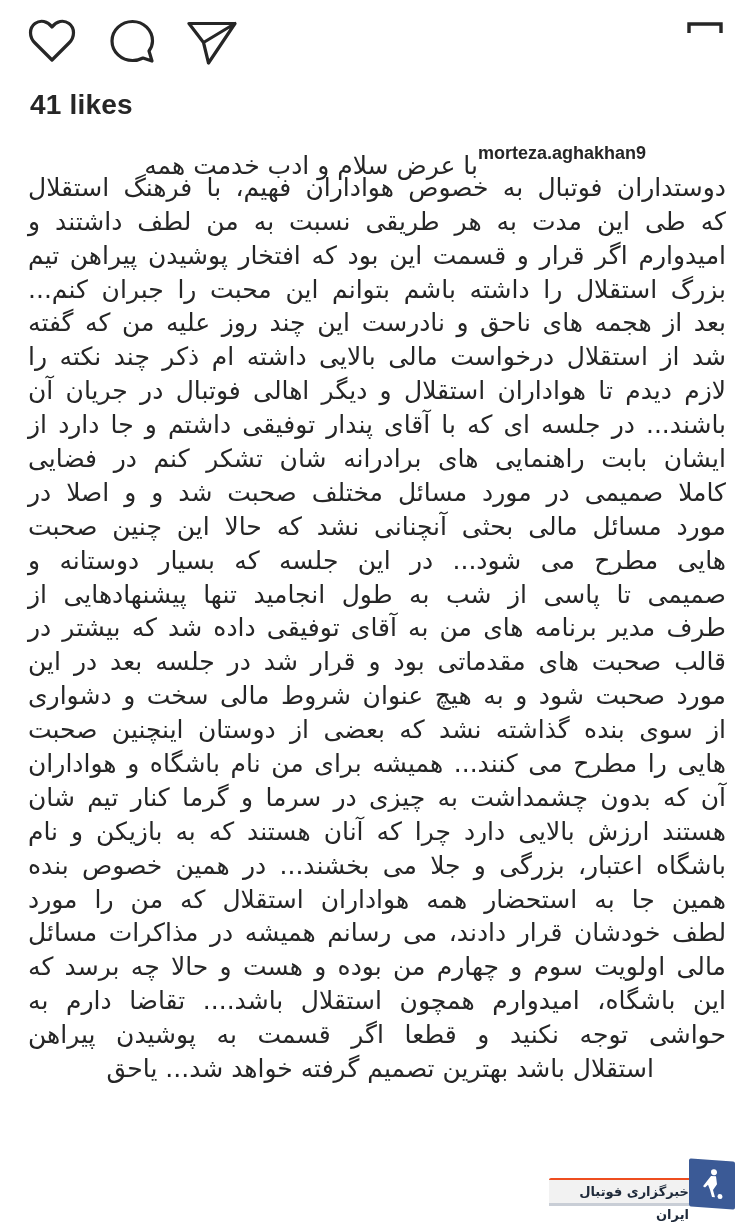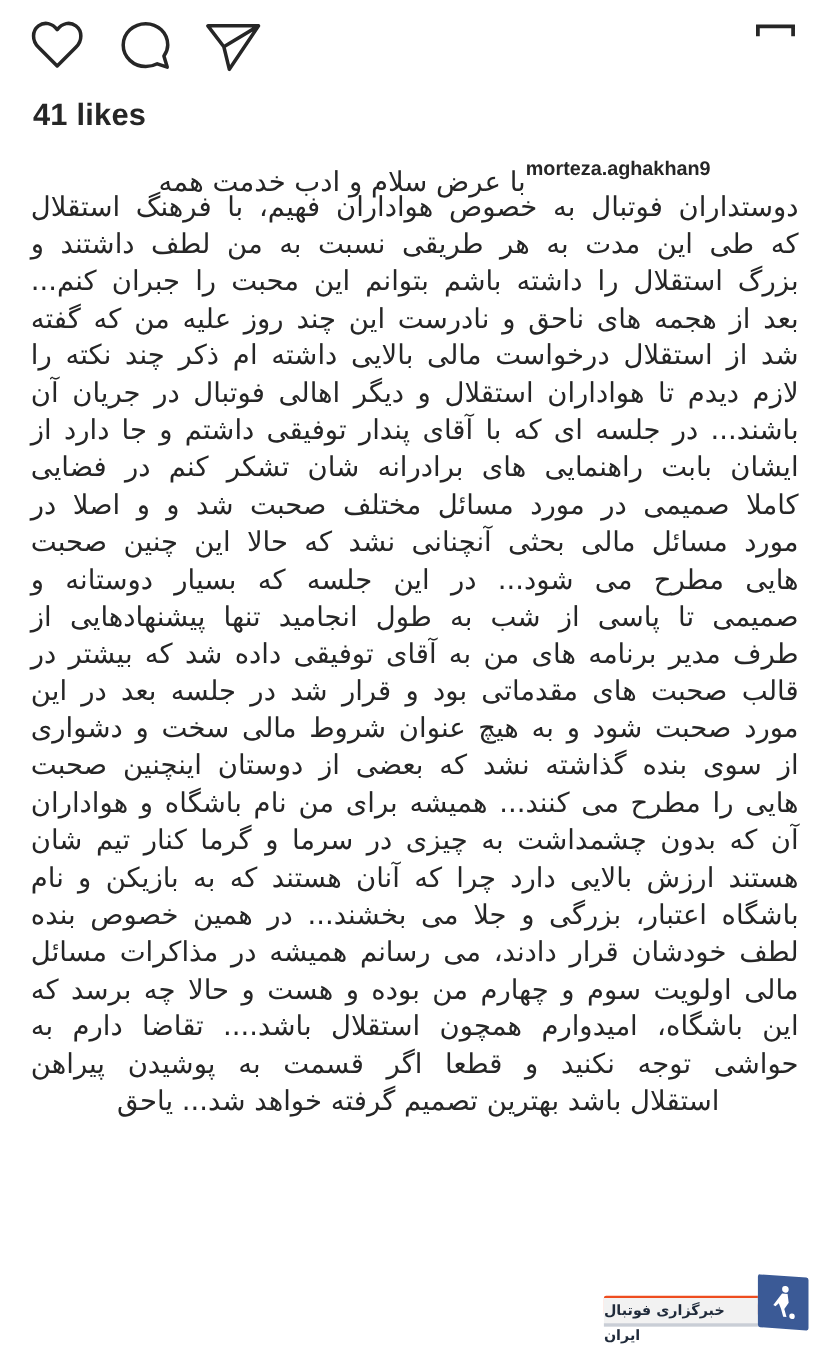--- a/index.html
+++ b/index.html
@@ -124,21 +124,21 @@
       top: 17px;
       width: 140px;
       height: 23px;
       background: #f2f2f2;
       border-bottom: 3px solid #c9ced6;
       color: #1f2a3a;
       font-family: "DejaVu Sans", sans-serif;
       font-weight: bold;
       font-size: 13px;
       line-height: 23px;
-      text-align: left;
+      text-align: right;
       direction: rtl;
     }
     .wm-logo {
       position: absolute;
       left: 140px;
       top: -3px;
       width: 46px;
       height: 48px;
       background: #3b5a96;
       transform: skewY(4deg);
@@ -186,38 +186,40 @@
 
 <div class="likes">41 likes</div>
 
 <div class="caption">
   <div class="caption-line first">
     <span class="username">morteza.aghakhan9</span>
     <span class="first-text">با عرض سلام و ادب خدمت همه</span>
   </div>
   <div class="caption-line">دوستداران فوتبال به خصوص هواداران فهیم، با فرهنگ استقلال</div>
   <div class="caption-line">که طی این مدت به هر طریقی نسبت به من لطف داشتند و</div>
+  <div class="caption-line">امیدوارم اگر قرار و قسمت این بود که افتخار پوشیدن پیراهن تیم</div>
   <div class="caption-line">بزرگ استقلال را داشته باشم بتوانم این محبت را جبران کنم...</div>
   <div class="caption-line">بعد از هجمه های ناحق و نادرست این چند روز علیه من که گفته</div>
   <div class="caption-line">شد از استقلال درخواست مالی بالایی داشته ام ذکر چند نکته را</div>
   <div class="caption-line">لازم دیدم تا هواداران استقلال و دیگر اهالی فوتبال در جریان آن</div>
   <div class="caption-line">باشند... در جلسه ای که با آقای پندار توفیقی داشتم و جا دارد از</div>
   <div class="caption-line">ایشان بابت راهنمایی های برادرانه شان تشکر کنم در فضایی</div>
   <div class="caption-line">کاملا صمیمی در مورد مسائل مختلف صحبت شد و و اصلا در</div>
   <div class="caption-line">مورد مسائل مالی بحثی آنچنانی نشد که حالا این چنین صحبت</div>
   <div class="caption-line">هایی مطرح می شود... در این جلسه که بسیار دوستانه و</div>
   <div class="caption-line">صمیمی تا پاسی از شب به طول انجامید تنها پیشنهادهایی از</div>
   <div class="caption-line">طرف مدیر برنامه های من به آقای توفیقی داده شد که بیشتر در</div>
   <div class="caption-line">قالب صحبت های مقدماتی بود و قرار شد در جلسه بعد در این</div>
   <div class="caption-line">مورد صحبت شود و به هیچ عنوان شروط مالی سخت و دشواری</div>
   <div class="caption-line">از سوی بنده گذاشته نشد که بعضی از دوستان اینچنین صحبت</div>
   <div class="caption-line">هایی را مطرح می کنند... همیشه برای من نام باشگاه و هواداران</div>
   <div class="caption-line">آن که بدون چشمداشت به چیزی در سرما و گرما کنار تیم شان</div>
   <div class="caption-line">هستند ارزش بالایی دارد چرا که آنان هستند که به بازیکن و نام</div>
   <div class="caption-line">باشگاه اعتبار، بزرگی و جلا می بخشند... در همین خصوص بنده</div>
+  <div class="caption-line">همین جا به استحضار همه هواداران استقلال که من را مورد</div>
   <div class="caption-line">لطف خودشان قرار دادند، می رسانم همیشه در مذاکرات مسائل</div>
   <div class="caption-line">مالی اولویت سوم و چهارم من بوده و هست و حالا چه برسد که</div>
   <div class="caption-line">این باشگاه، امیدوارم همچون استقلال باشد.... تقاضا دارم به</div>
   <div class="caption-line">حواشی توجه نکنید و قطعا اگر قسمت به پوشیدن پیراهن</div>
   <div class="caption-line last" style="position:relative;">
     <span>استقلال باشد بهترین تصمیم گرفته خواهد شد... یاحق</span>
     
   </div>
 </div>
 

